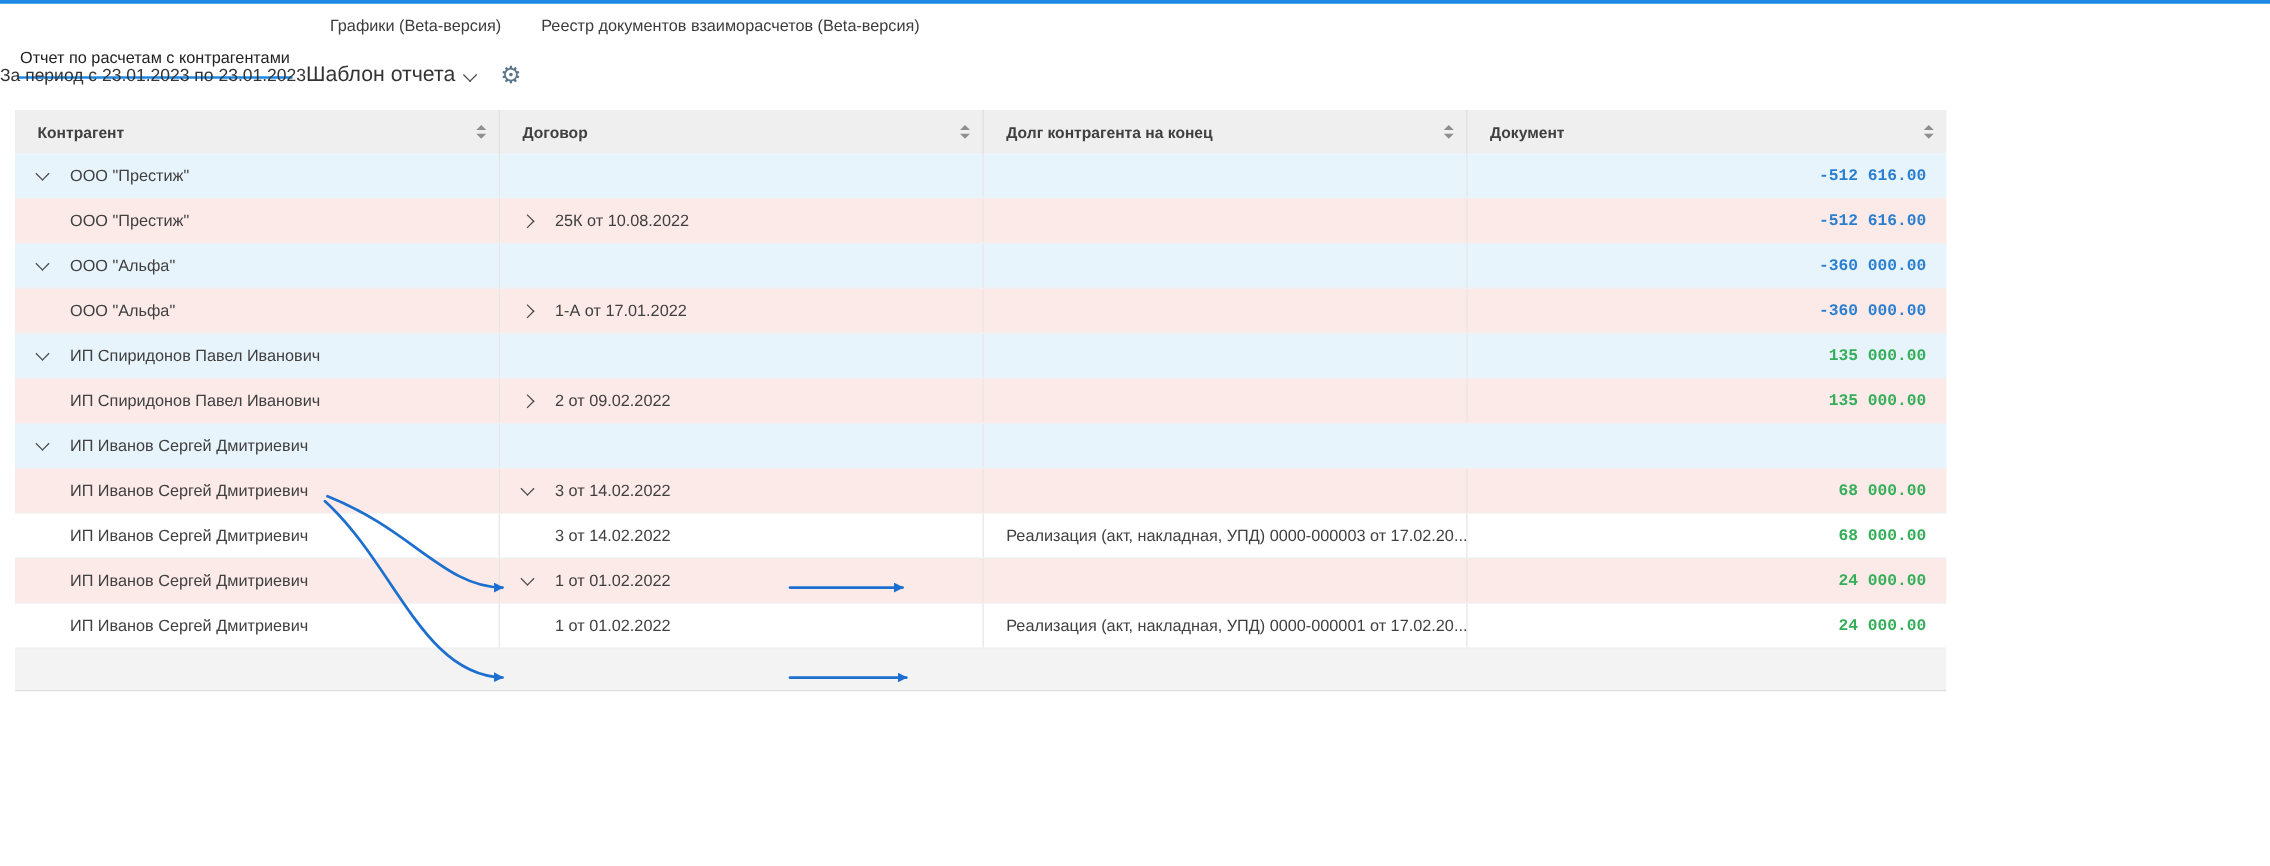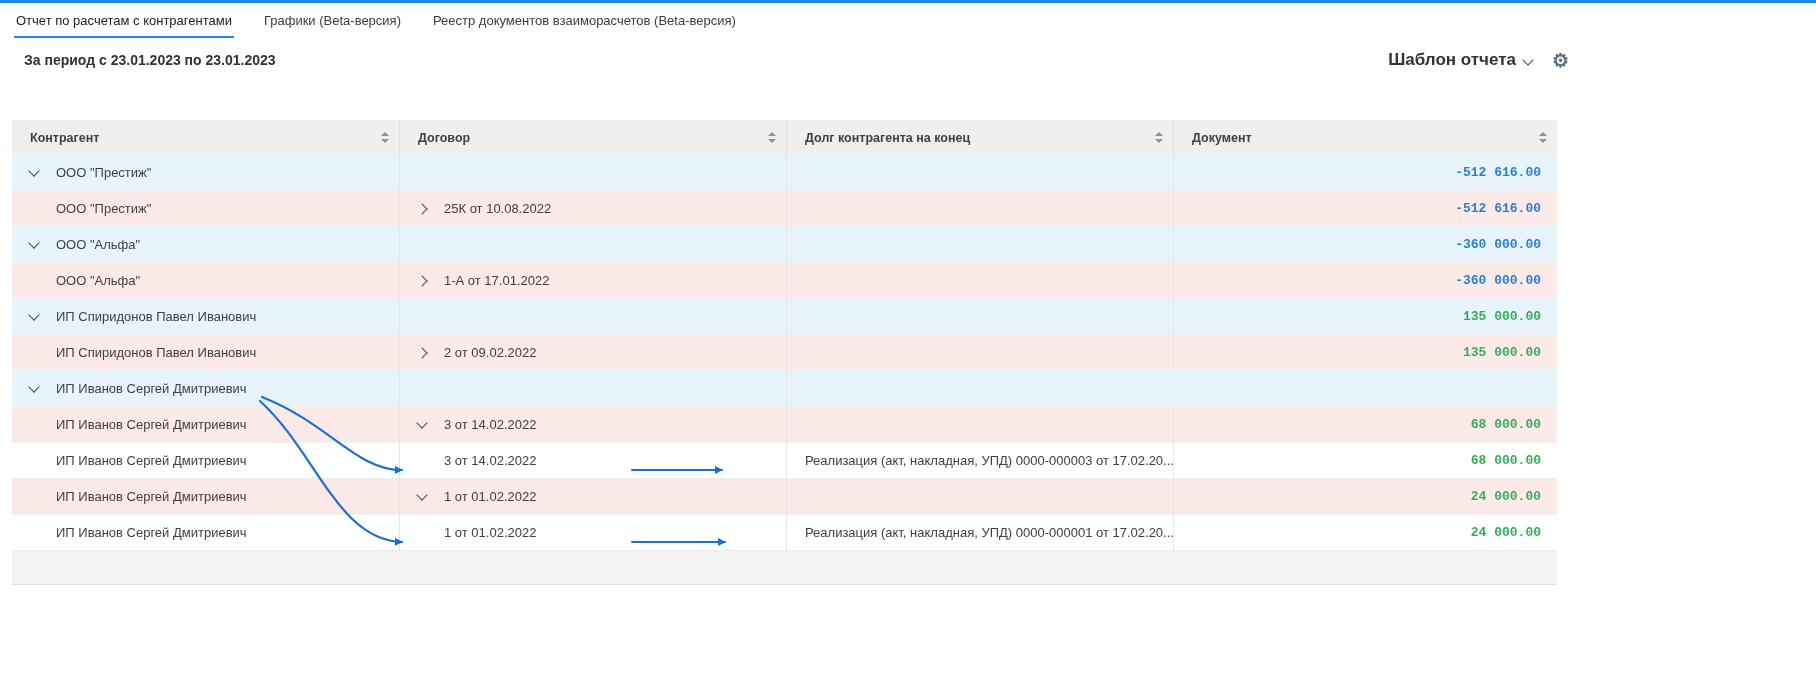--- a/index.html
+++ b/index.html
@@ -4,34 +4,34 @@
 <style>
   html,body{margin:0;padding:0;width:1816px;height:693px;background:#fff;overflow:hidden;
     font-family:"Liberation Sans",sans-serif;color:#404040;position:relative;}
   *{box-sizing:border-box;}
 
   .topline{position:absolute;top:0;left:0;width:1816px;height:3px;background:var(--accent,#1e88e5);}
 
   
   .tabs{position:absolute;top:3px;left:14px;display:flex;gap:28px;}
   .tab{padding:10px 2px 8px;font-size:13px;color:#3c3c3c;border-bottom:2px solid transparent;cursor:pointer;white-space:nowrap;}
-  .tab.active{border-bottom-color:var(--accent,#1e88e5);color:#222;}
+  .tab.active{border-bottom-color:var(--accent,#1e88e5);color:#222;margin-top:25px;}
 
   
-  .toolbar{position:absolute;top:50px;left:24px;width:1545px;display:flex;justify-content:space-between;align-items:center;font-weight:bold;}
+  .toolbar{position:absolute;top:50px;left:0;width:1545px;display:flex;align-items:center;}
   .period{font-size:14px;color:#333;}
   .tright{display:flex;align-items:center;gap:20px;}
   .tpl{display:inline-flex;align-items:center;gap:8px;font-size:17px;color:#333;cursor:pointer;}
   .dd-chev{display:inline-block;width:8px;height:8px;position:relative;top:-2px;}
   .dd-chev::before{content:"";position:absolute;left:0;top:2px;width:7px;height:7px;
     border-right:1.6px solid #4a4a4a;border-bottom:1.6px solid #4a4a4a;transform:rotate(45deg);}
   .gear{font-size:19px;color:#5a768a;cursor:pointer;line-height:1;}
 
   
-  .report{position:absolute;top:88px;left:12px;width:1545px;margin-top:32px;}
+  .report{position:absolute;top:88px;left:12px;width:1545px;}
   .grid{display:grid;grid-template-columns:388px 387px 387px 383px;}
   .thead{height:35px;background:var(--bg-header,#efefef);}
   .hcell{display:flex;align-items:center;justify-content:space-between;
     padding:0 10px 0 18px;border-right:1px solid #e0e0e0;
     font-weight:bold;font-size:12.5px;color:#404040;cursor:pointer;overflow:hidden;white-space:nowrap;}
   .hcell:last-child{border-right:none;}
   .sort{display:inline-flex;flex-direction:column;align-items:center;flex:0 0 auto;margin-left:8px;}
   .sort::before{content:"";width:0;height:0;border-left:4px solid transparent;border-right:4px solid transparent;
     border-bottom:4px solid #8f8f8f;margin-bottom:3px;}
   .sort::after{content:"";width:0;height:0;border-left:4px solid transparent;border-right:4px solid transparent;

